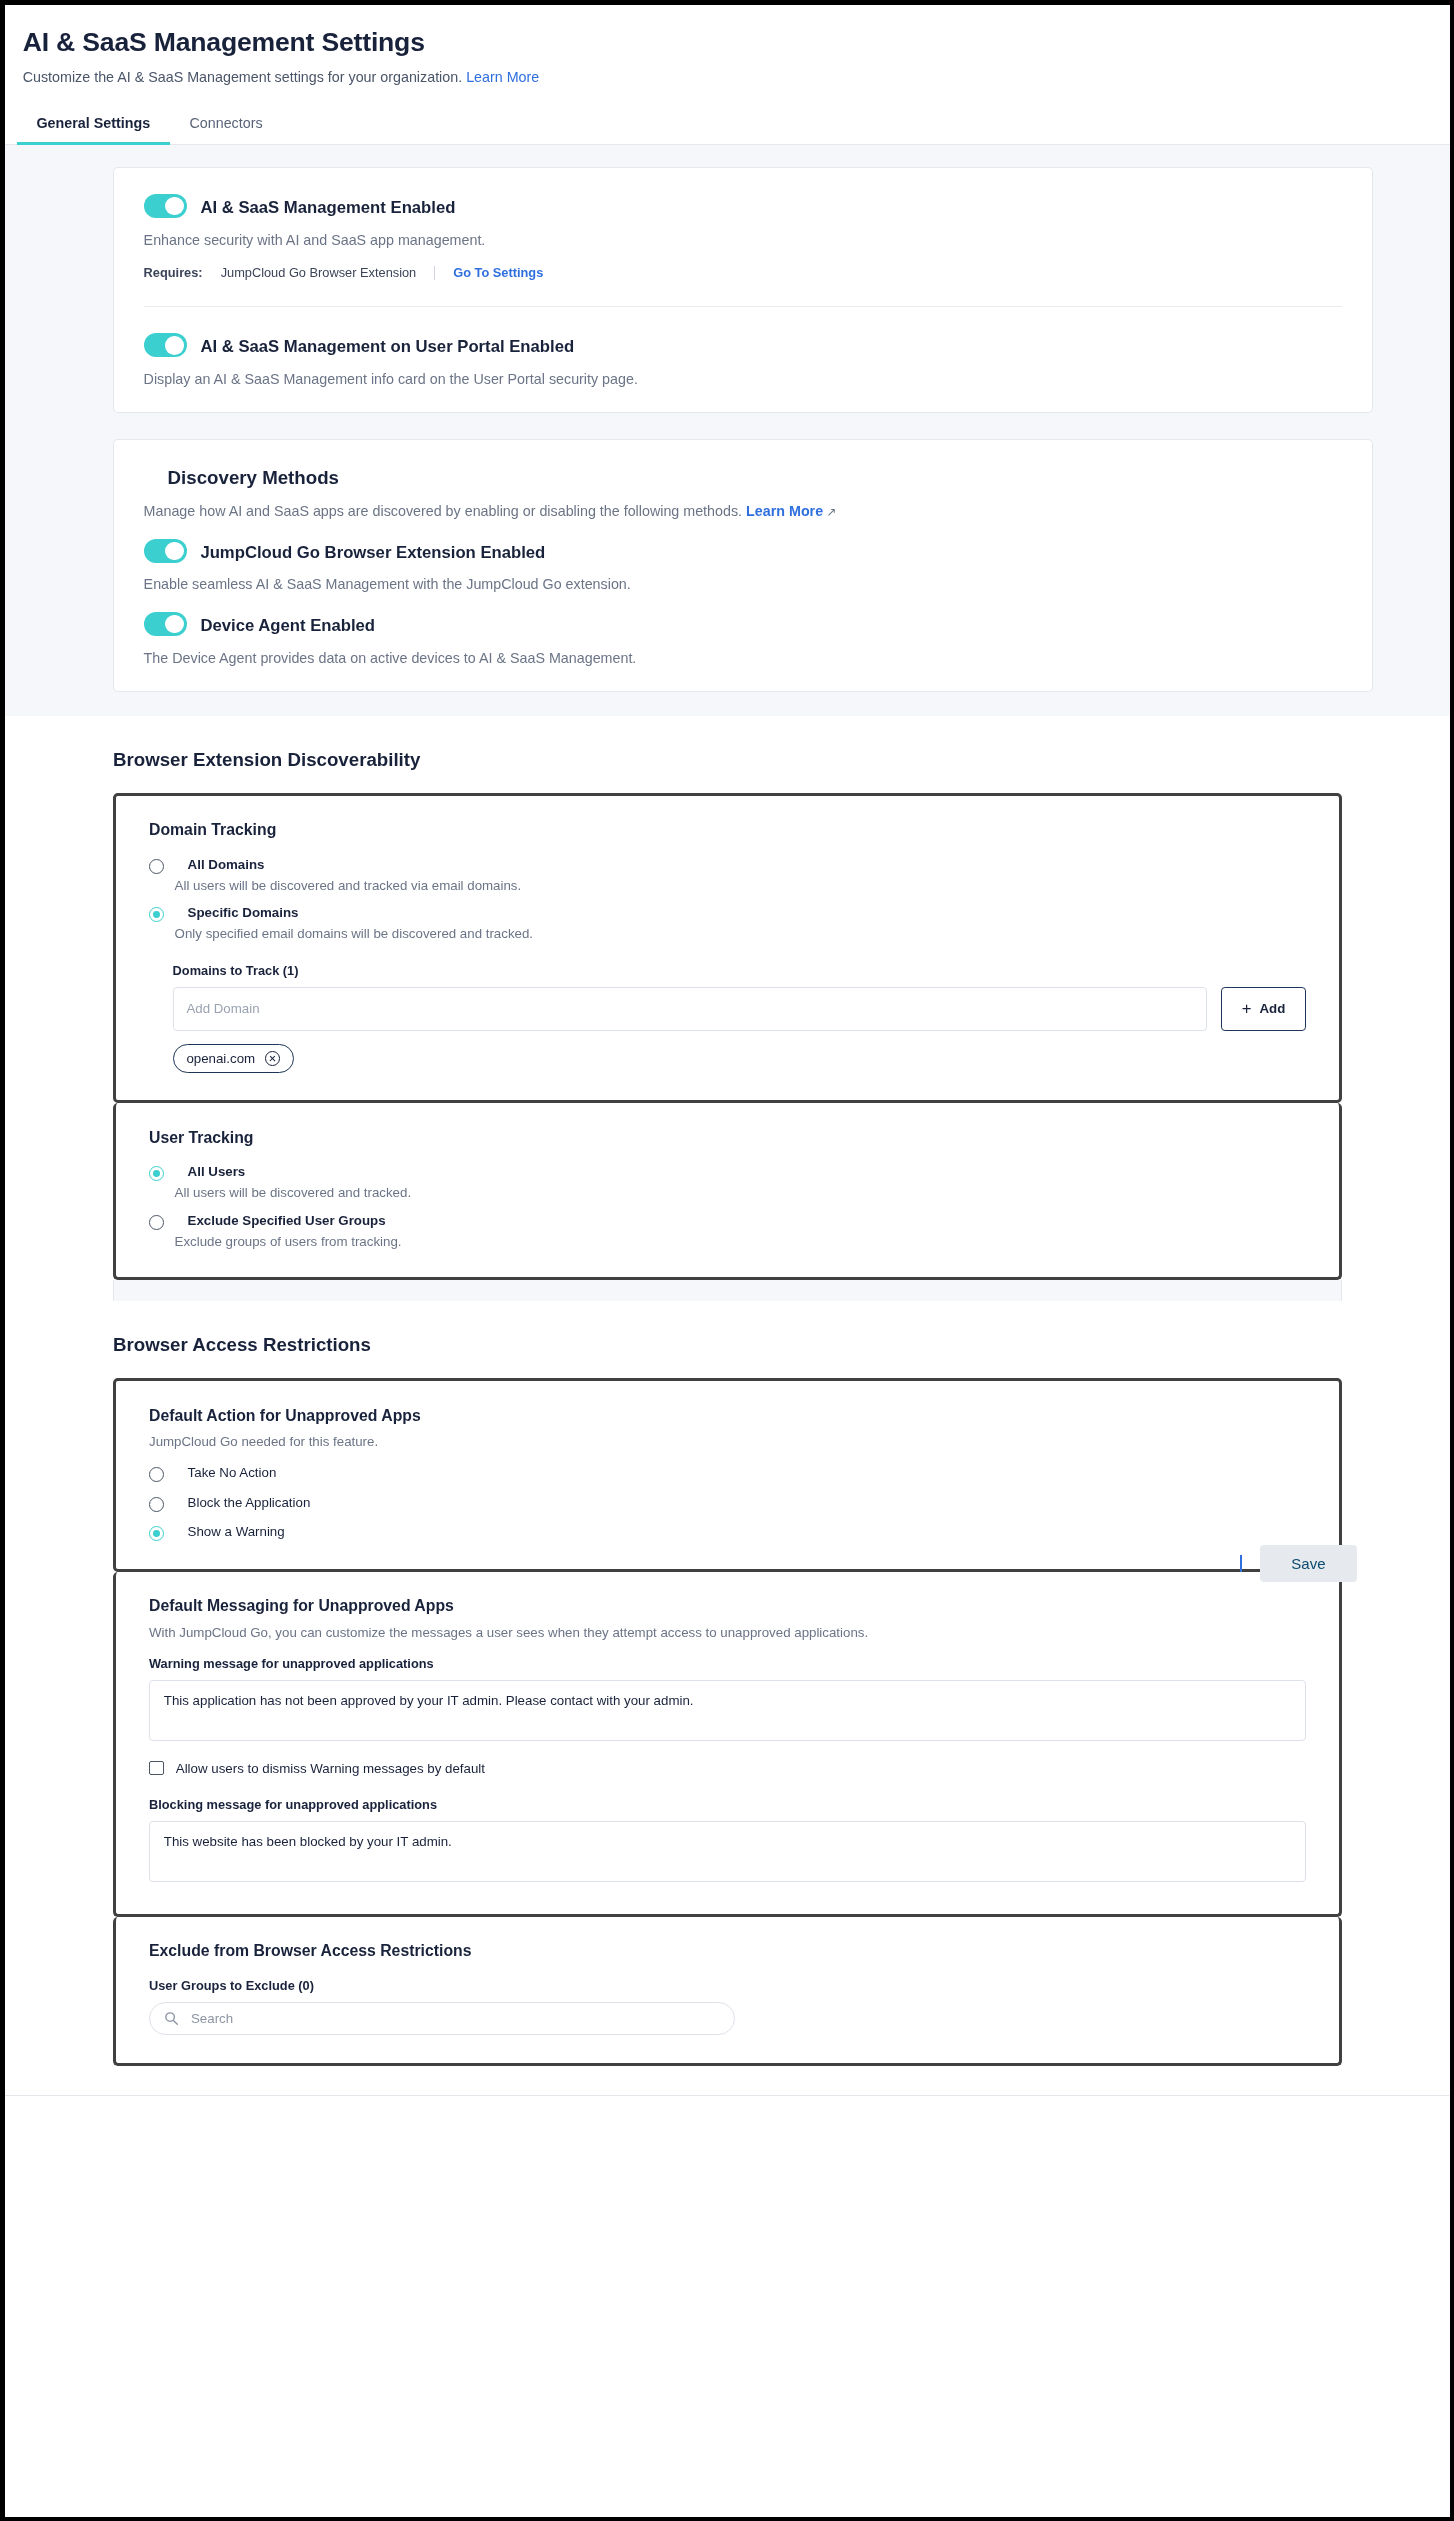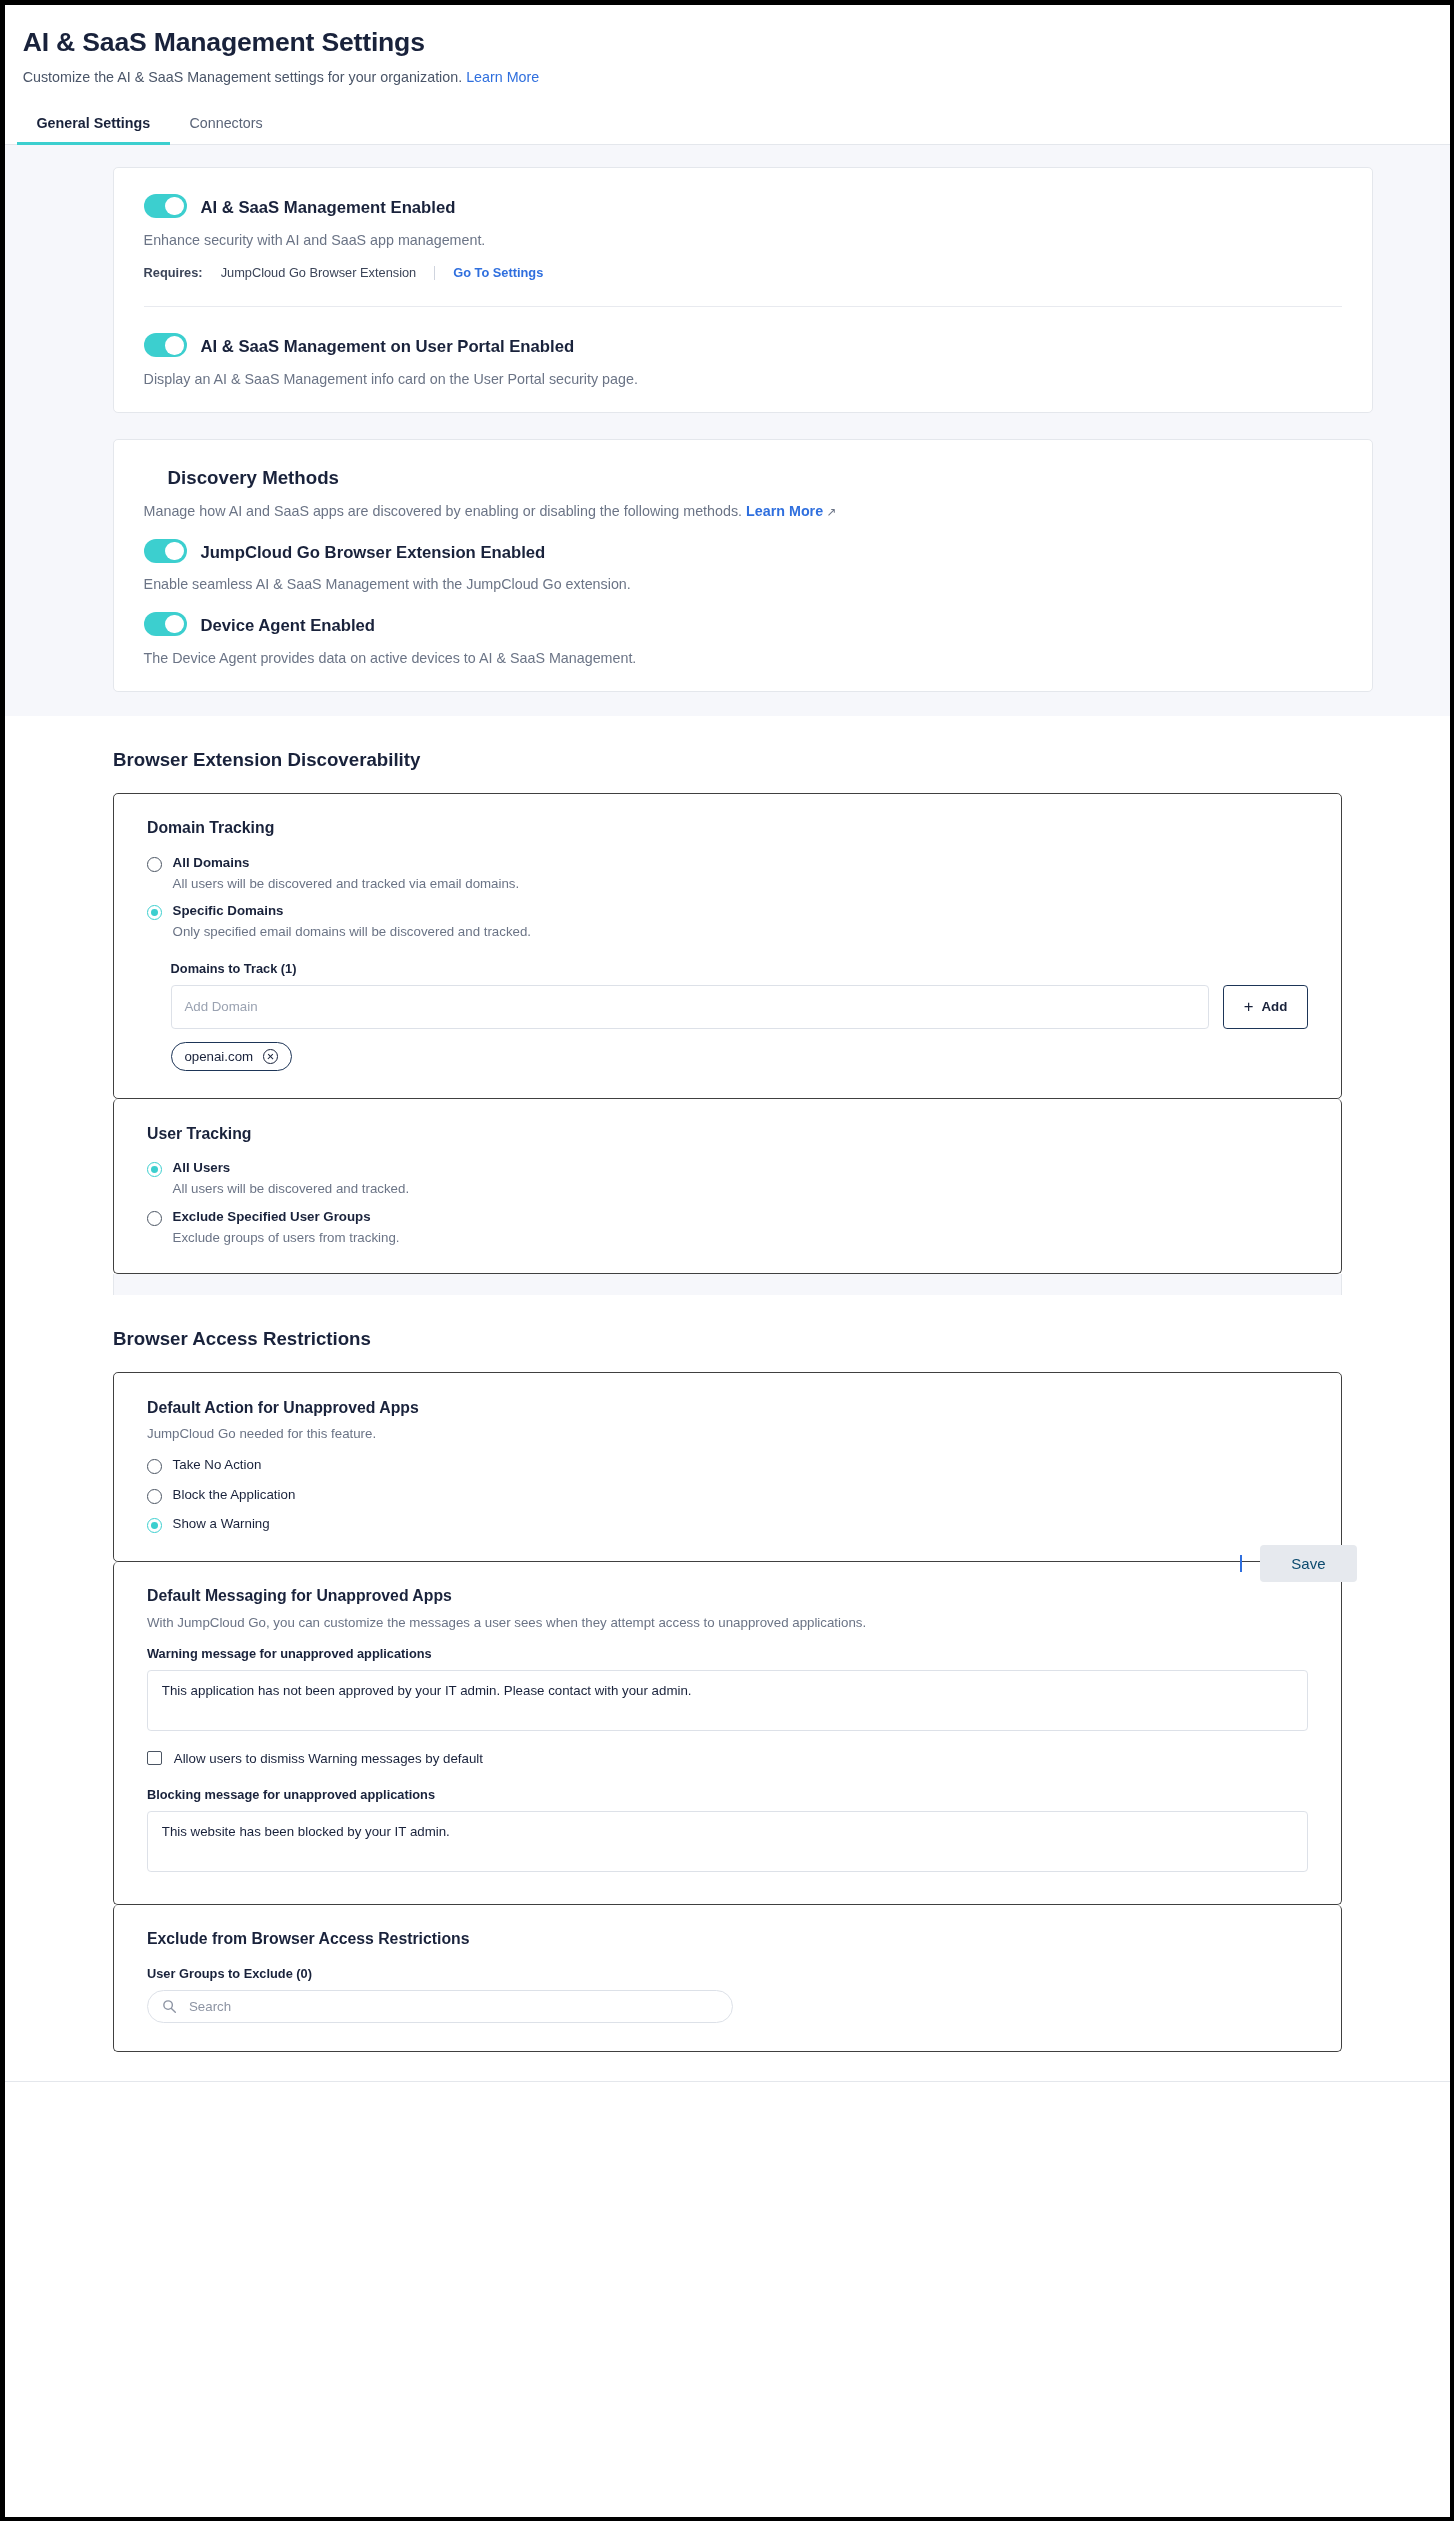--- a/index.html
+++ b/index.html
@@ -112,21 +112,21 @@
 
   
   .zone-bot { background: #ffffff; position: relative; }
 
   .block-head {
     font-size: 18.7px; font-weight: bold; color: #19223b;
     padding: 33px 0 21.7px 108px;
   }
 
   .panel {
-    border: 1px solid #404040;
+    border: 3px solid #404040;
     border-radius: 4.9px;
     margin: 0 108px 0 108px;
     background: #fff;
   }
   .panel + .panel { border-top: none; }
 
   .panel-pad { padding: 25.6px 33px 27.6px 33px; }
 
   .sub-title {
     font-size: 15.8px; font-weight: bold; color: #19223b; margin-bottom: 17.7px;
@@ -139,21 +139,21 @@
   .radio {
     width: 14.8px; height: 14.8px; border-radius: 50%;
     border: 1.6px solid #4b5563; flex: 0 0 auto; margin-top: 2px;
     background: #fff; position: relative; cursor: pointer;
   }
   .radio.on { border-color: #3ccfcf; }
   .radio.on::after {
     content: ""; position: absolute; top: 3px; left: 3px;
     width: 6.9px; height: 6.9px; border-radius: 50%; background: #3ccfcf;
   }
-  .radio-text .rl { font-size: 13.3px; color: #19223b; }
+  .radio-text .rl { font-size: 13.3px; color: #19223b; margin-left: 13px; }
   .radio-text .rl.bold { font-weight: bold; }
   .radio-text .rd { font-size: 13.3px; color: #6b7486; margin-top: 5.9px; }
   .indent { margin-left: 23.6px; }
 
   
   .field-label {
     font-size: 12.8px; font-weight: bold; color: #19223b; margin: 21.7px 0 8.9px 0;
   }
   .field-label.nm { margin-top: 0; }
 

